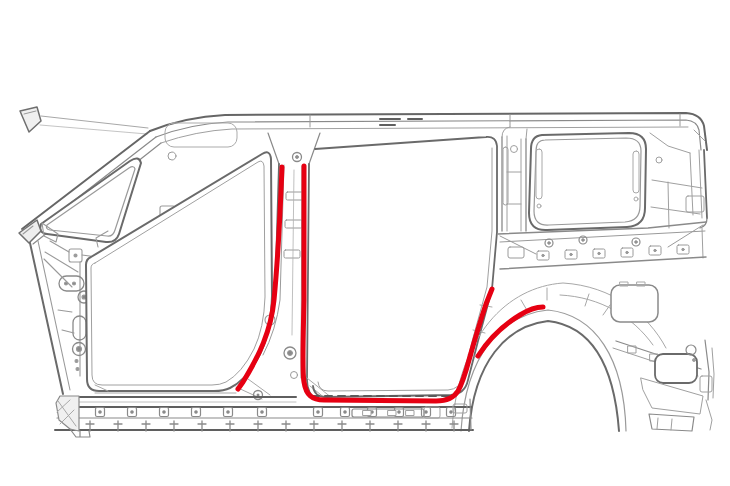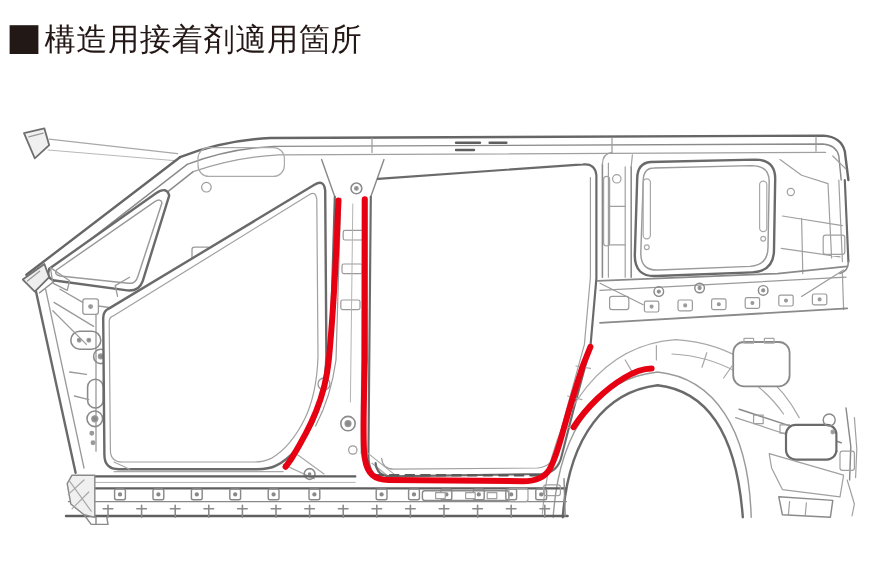--- a/index.html
+++ b/index.html
@@ -9,24 +9,20 @@
   .bullet{display:inline-block;width:24px;height:24px;background:#221815;flex:0 0 auto;}
   .fig-title{font-size:26px;line-height:1;color:#231815;font-weight:500;letter-spacing:0.5px;white-space:nowrap;}
   .diagram{position:absolute;top:0;left:0;}
   svg{display:block;}
 </style>
 </head>
 <body>
 
 <div class="stage">
 
-  <div class="fig-header">
-    <span class="bullet"></span>
-    <span class="fig-title">構造用接着剤適用箇所</span>
-  </div>
 
   <div class="diagram">
   <svg width="730" height="486" viewBox="0 0 730 486">
     <g fill="none" stroke-linecap="round" stroke-linejoin="round">
 
       <g>
         <path d="M20,111 L37,107 L41,121 L29,132 Z" stroke="#6f6f6f" stroke-width="1.5" fill="#f0f0f0"></path>
         <path d="M24,114 L36,111" stroke="#9a9a9a" stroke-width="1"></path>
         <path d="M41,116 L148,128" stroke="#a8a8a8" stroke-width="1"></path>
         <path d="M40,125 L147,134" stroke="#b5b5b5" stroke-width="0.8"></path>

